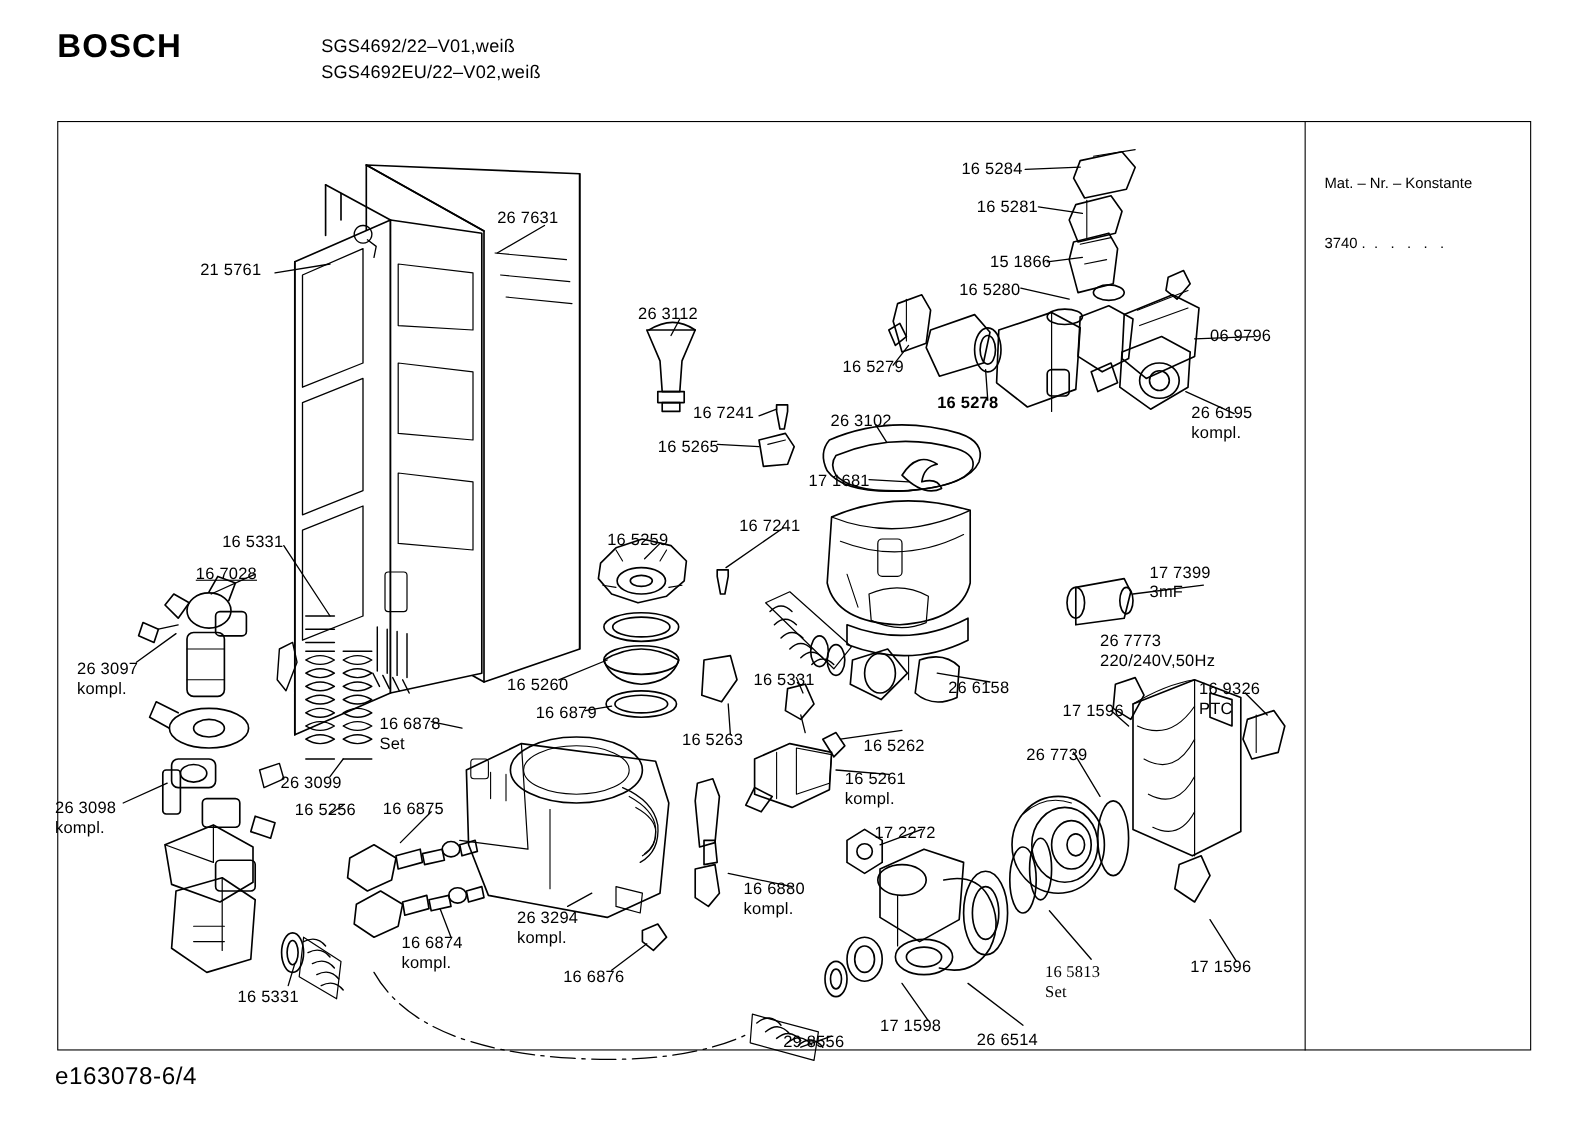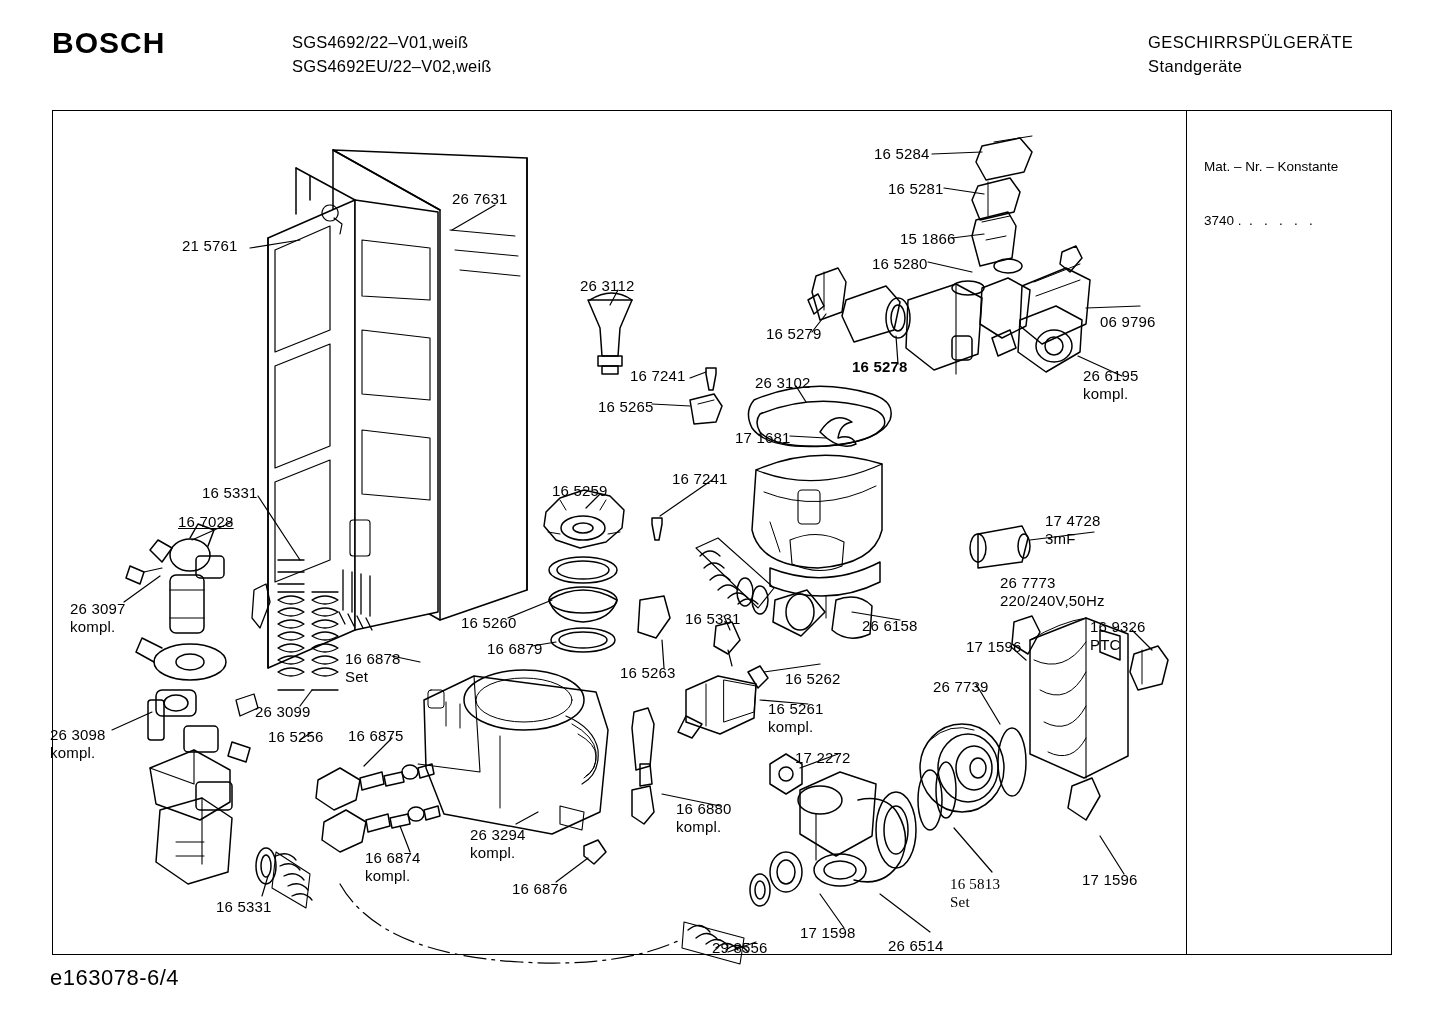--- a/index.html
+++ b/index.html
@@ -104,24 +104,20 @@
 
 <div class="sheet">
 
   <div class="brand">BOSCH</div>
 
   <div class="model-block">
     <div>SGS4692/22–V01,weiß</div>
     <div>SGS4692EU/22–V02,weiß</div>
   </div>
 
-  <div class="cat-block">
-    <div class="cat-title">GESCHIRRSPÜLGERÄTE</div>
-    <div class="cat-sub">Standgeräte</div>
-  </div>
 
   <div class="frame"></div>
   <div class="frame-divider"></div>
 
   <div class="mat-note">
     <div>Mat. – Nr. – Konstante</div>
     <div>3740 .  .   .   .   .   .</div>
   </div>
 
   <div class="footer">e163078-6/4</div>
@@ -498,28 +494,28 @@
     <div class="lbl" style="left:712px; top:939px;">29 8556</div>
     <div class="lbl" style="left:800px; top:924px;">17 1598</div>
     <div class="lbl" style="left:888px; top:937px;">26 6514</div>
     <div class="lbl" style="left:950px; top:876px;font-family:Liberation Serif, serif;">16 5813
 Set</div>
     <div class="lbl" style="left:933px; top:678px;">26 7739</div>
     <div class="lbl" style="left:966px; top:638px;">17 1596</div>
     <div class="lbl" style="left:1082px; top:871px;">17 1596</div>
     <div class="lbl" style="left:1000px; top:574px;">26 7773
 220/240V,50Hz</div>
-    <div class="lbl" style="left:1045px; top:512px;">17 4728
+    <div class="lbl" style="left:1045px; top:512px;">17 7399
 3mF</div>
     <div class="lbl" style="left:1090px; top:618px;">16 9326
 PTC</div>
     <div class="lbl" style="left:874px; top:145px;">16 5284</div>
     <div class="lbl" style="left:888px; top:180px;">16 5281</div>
     <div class="lbl" style="left:900px; top:230px;">15 1866</div>
     <div class="lbl" style="left:872px; top:255px;">16 5280</div>
     <div class="lbl" style="left:766px; top:325px;">16 5279</div>
     <div class="lbl" style="left:852px; top:358px;font-weight:bold;">16 5278</div>
-    <div class="lbl" style="left:1100px; top:297px;margin-top:16px;">06 9796</div>
+    <div class="lbl" style="left:1100px; top:297px;">06 9796</div>
     <div class="lbl" style="left:1083px; top:367px;">26 6195
 kompl.</div>
   </div>
 
 </div>
 
 </body></html>

